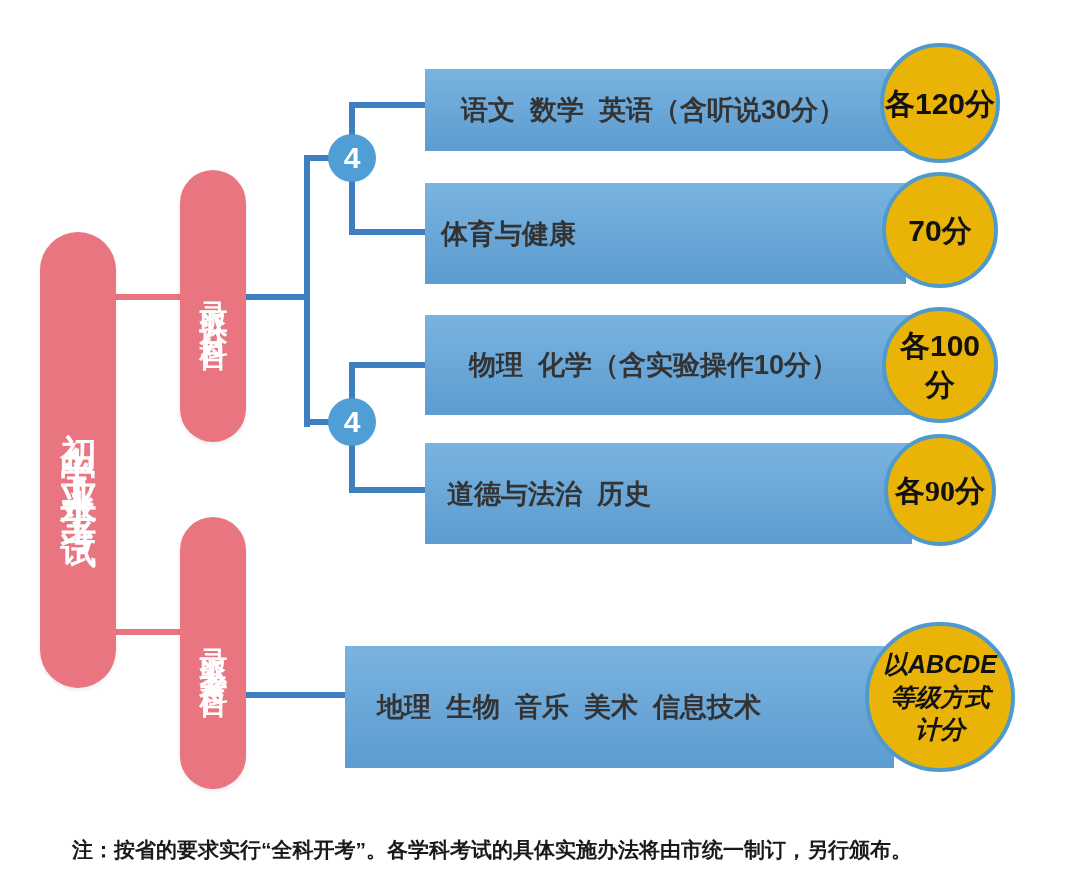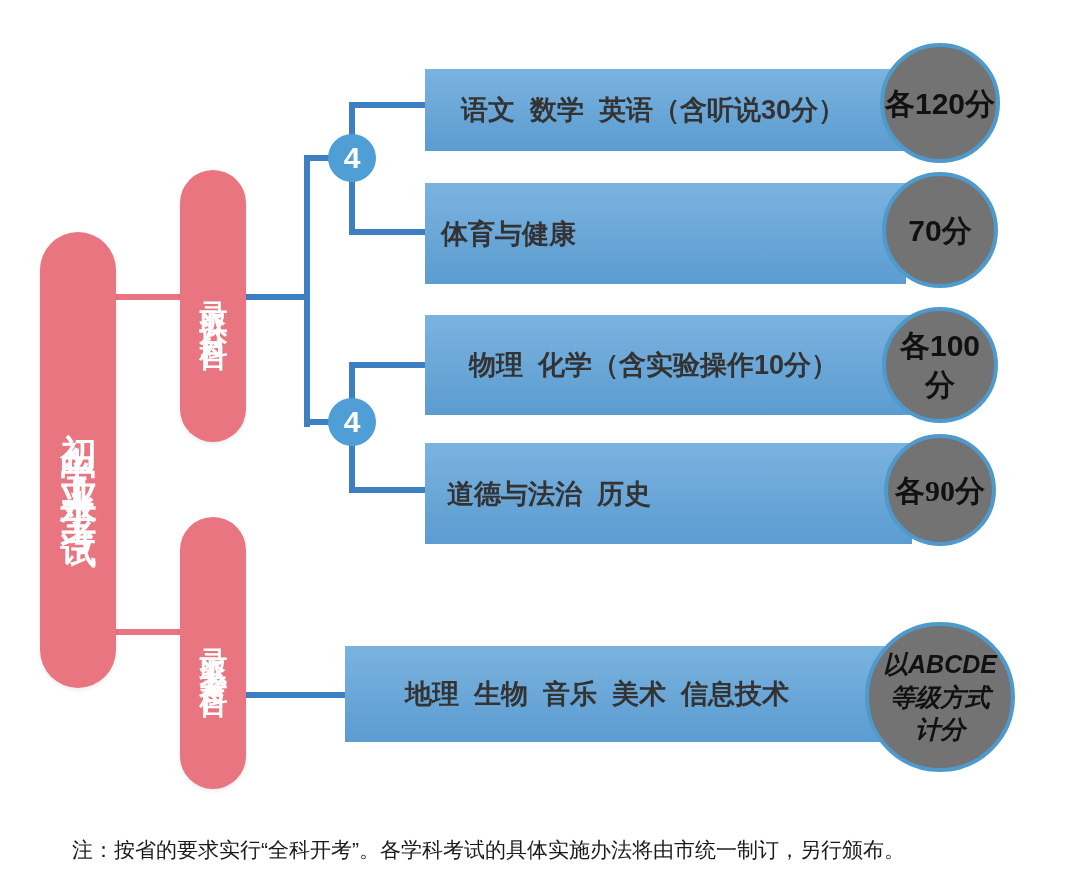--- a/index.html
+++ b/index.html
@@ -44,42 +44,42 @@
   .capsule.b1 .v-text,.capsule.b2 .v-text{font-size:28px;letter-spacing:9px;}
 
   
   .bar{position:absolute;z-index:2;background:linear-gradient(180deg,var(--bar-top) 0%,var(--bar-bottom) 100%);
        display:flex;align-items:center;}
   .bar span{font-size:27px;font-weight:700;color:var(--text);white-space:pre;}
   .bar1{left:425px;top:69px;width:465px;height:82px;padding-left:36px;}
   .bar2{left:425px;top:183px;width:465px;height:101px;padding-left:16px;}
   .bar3{left:425px;top:315px;width:465px;height:100px;padding-left:44px;}
   .bar4{left:425px;top:443px;width:465px;height:101px;padding-left:22px;}
-  .bar5{left:345px;top:646px;width:517px;height:96px;padding-left:60px;}
+  .bar5{left:345px;top:646px;width:517px;height:122px;padding-left:32px;}
 
   
-  .score-circle{position:absolute;z-index:3;background:#737373;border:4px solid var(--ring);border-radius:50%;
+  .score-circle{position:absolute;z-index:3;background:#eab308;border:4px solid var(--ring);border-radius:50%;
                 display:flex;align-items:center;justify-content:center;box-sizing:border-box;}
   .score-circle span{font-weight:700;color:#111111;text-align:center;white-space:pre-line;line-height:1.3;}
   .c1{left:880px;top:43px;width:120px;height:120px;}
   .c2{left:882px;top:172px;width:116px;height:116px;}
   .c3{left:882px;top:307px;width:116px;height:116px;}
   .c4{left:884px;top:434px;width:112px;height:112px;font-family:Liberation Serif, serif;}
   .c5{left:865px;top:622px;width:150px;height:150px;}
   .c1 span,.c2 span,.c3 span,.c4 span{font-size:30px;}
   .c5 span{font-size:25px;font-style:italic;}
 
   
   .badge{position:absolute;z-index:3;background:var(--badge);border-radius:50%;display:flex;align-items:center;justify-content:center;}
   .badge span{color:#ffffff;font-size:30px;font-weight:700;}
   .b4a{left:328px;top:134px;width:48px;height:48px;}
   .b4b{left:328px;top:398px;width:48px;height:48px;}
 
   
-  .note{position:absolute;left:72px;top:836px;width:980px;font-size:21px;font-weight:400;color:#1a1a1a;z-index:2;}
+  .note{position:absolute;left:72px;top:836px;width:980px;font-size:21px;font-weight:700;color:#1a1a1a;z-index:2;}
 </style>
 </head>
 <body>
 
 <div class="canvas">
 
   <div class="line pink l-pink-1"></div>
   <div class="line pink l-pink-2"></div>
   <div class="line blue l-b1"></div>
   <div class="line blue l-b2"></div>

